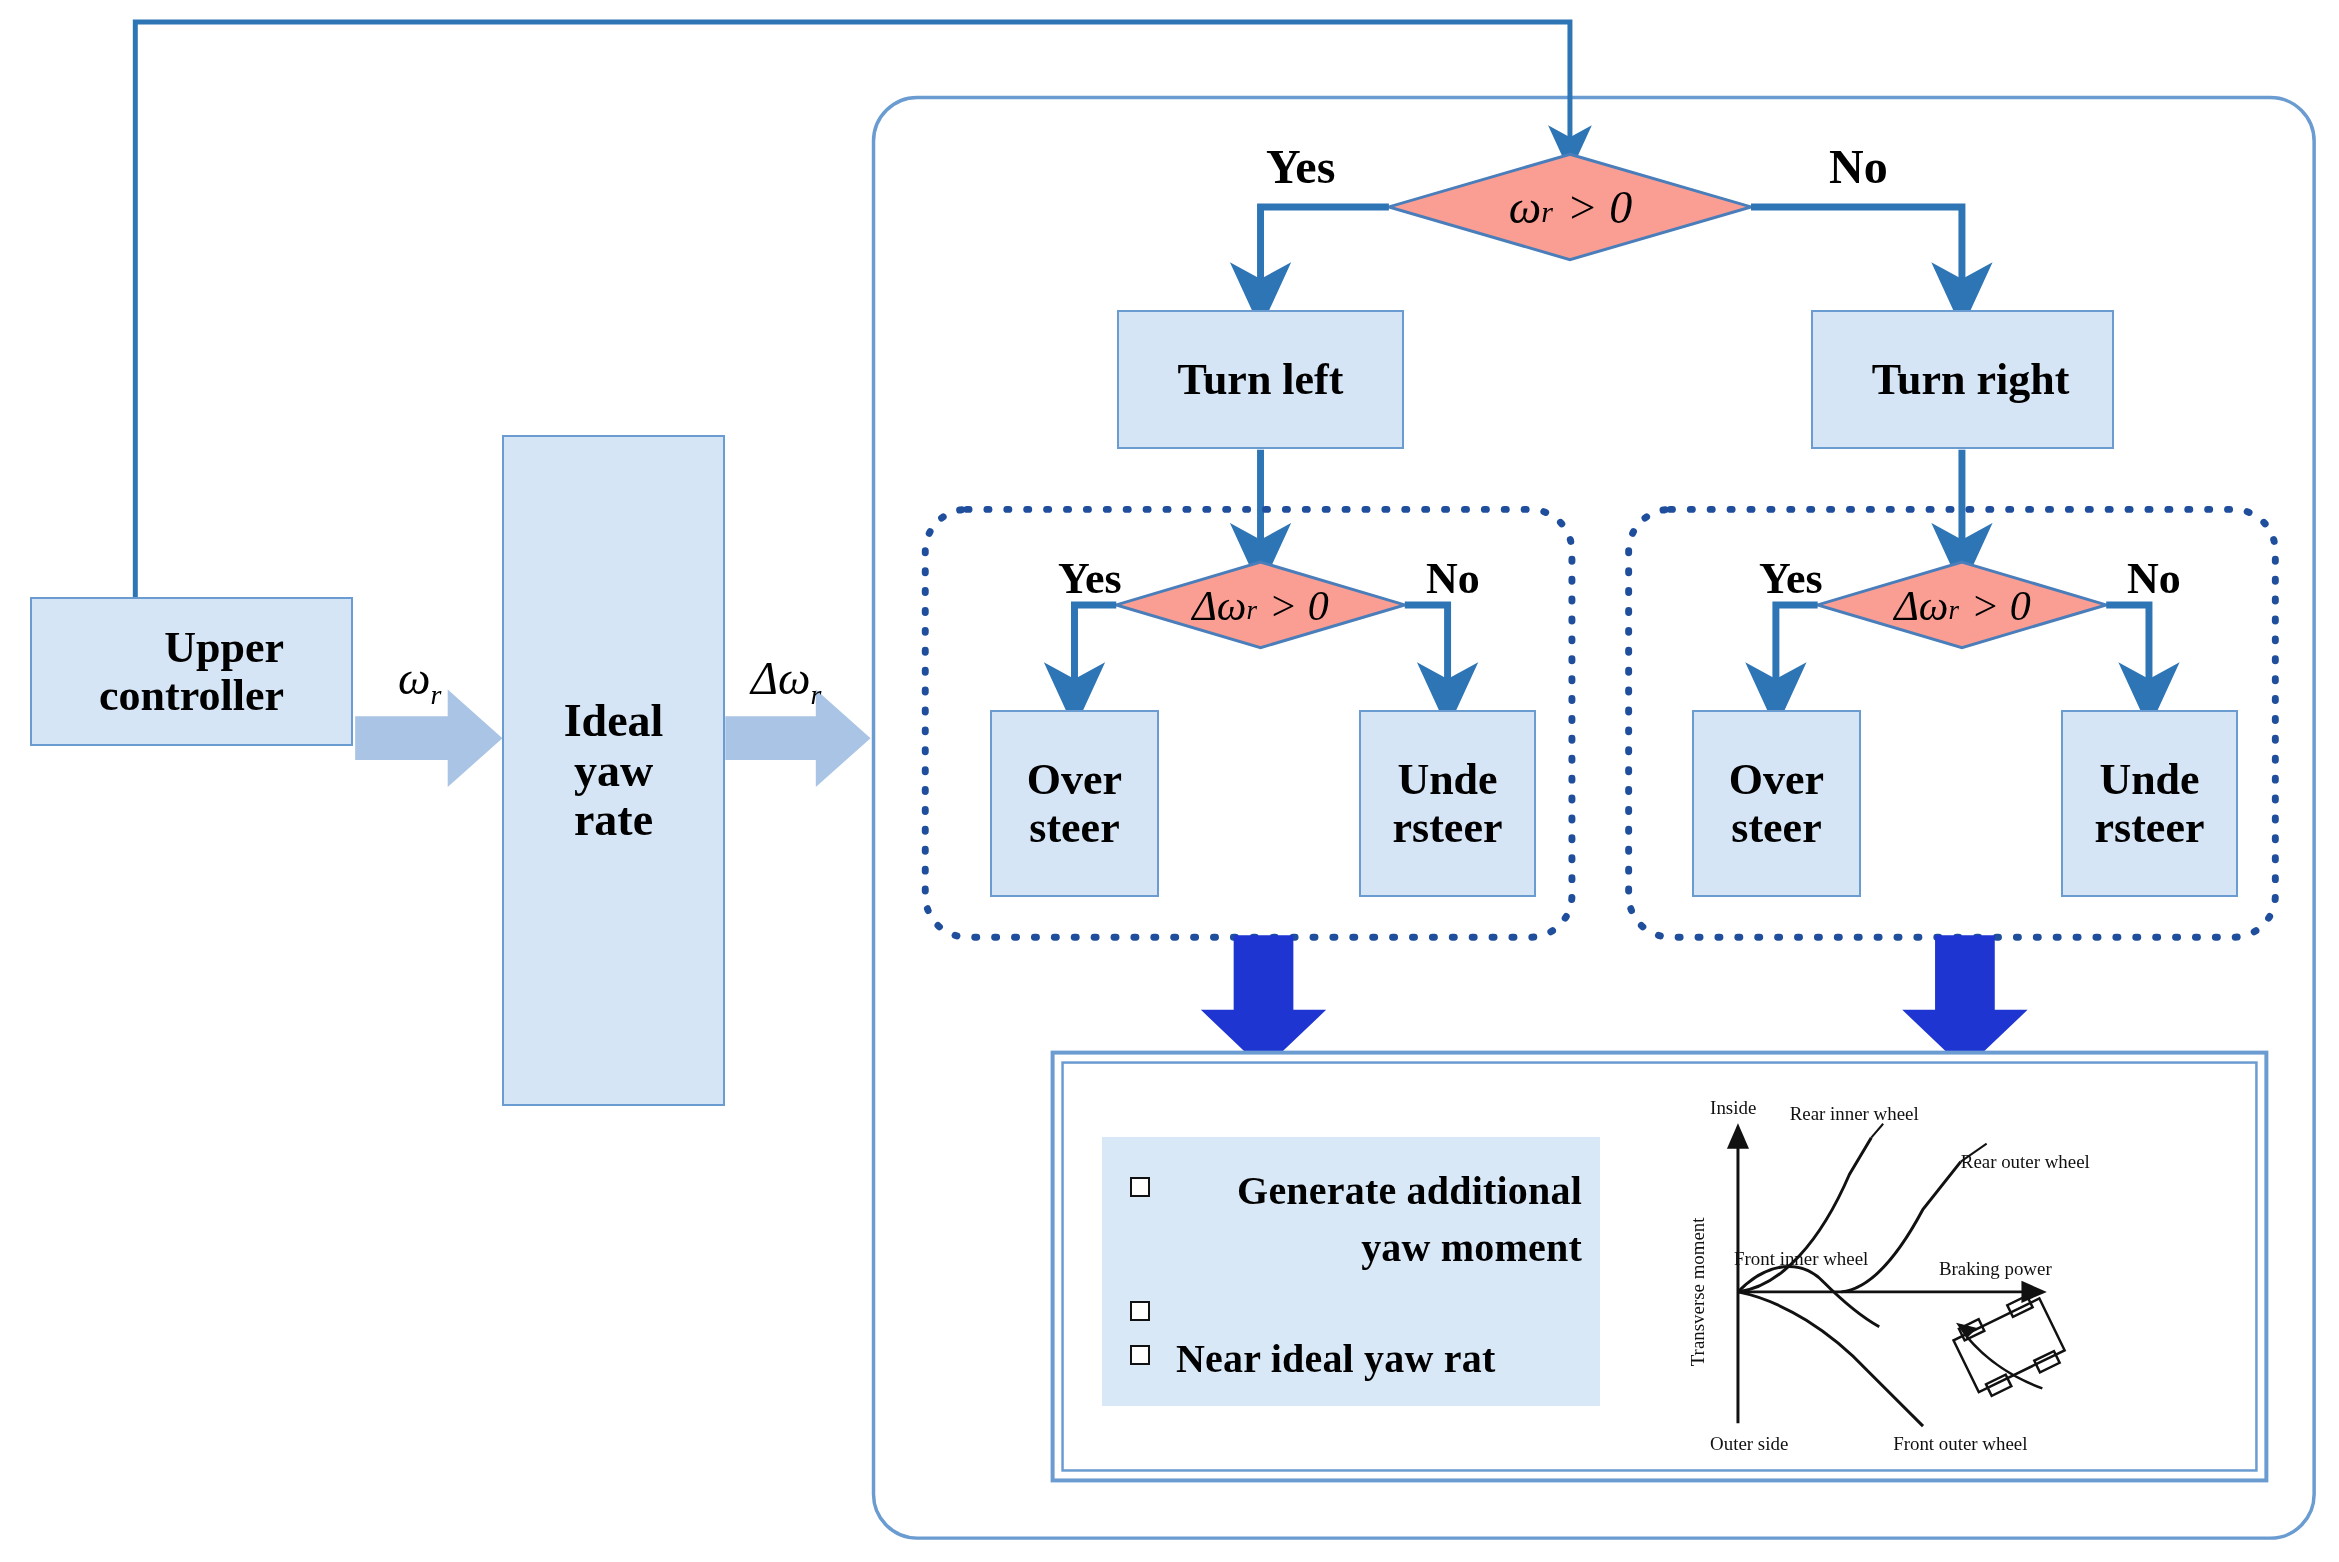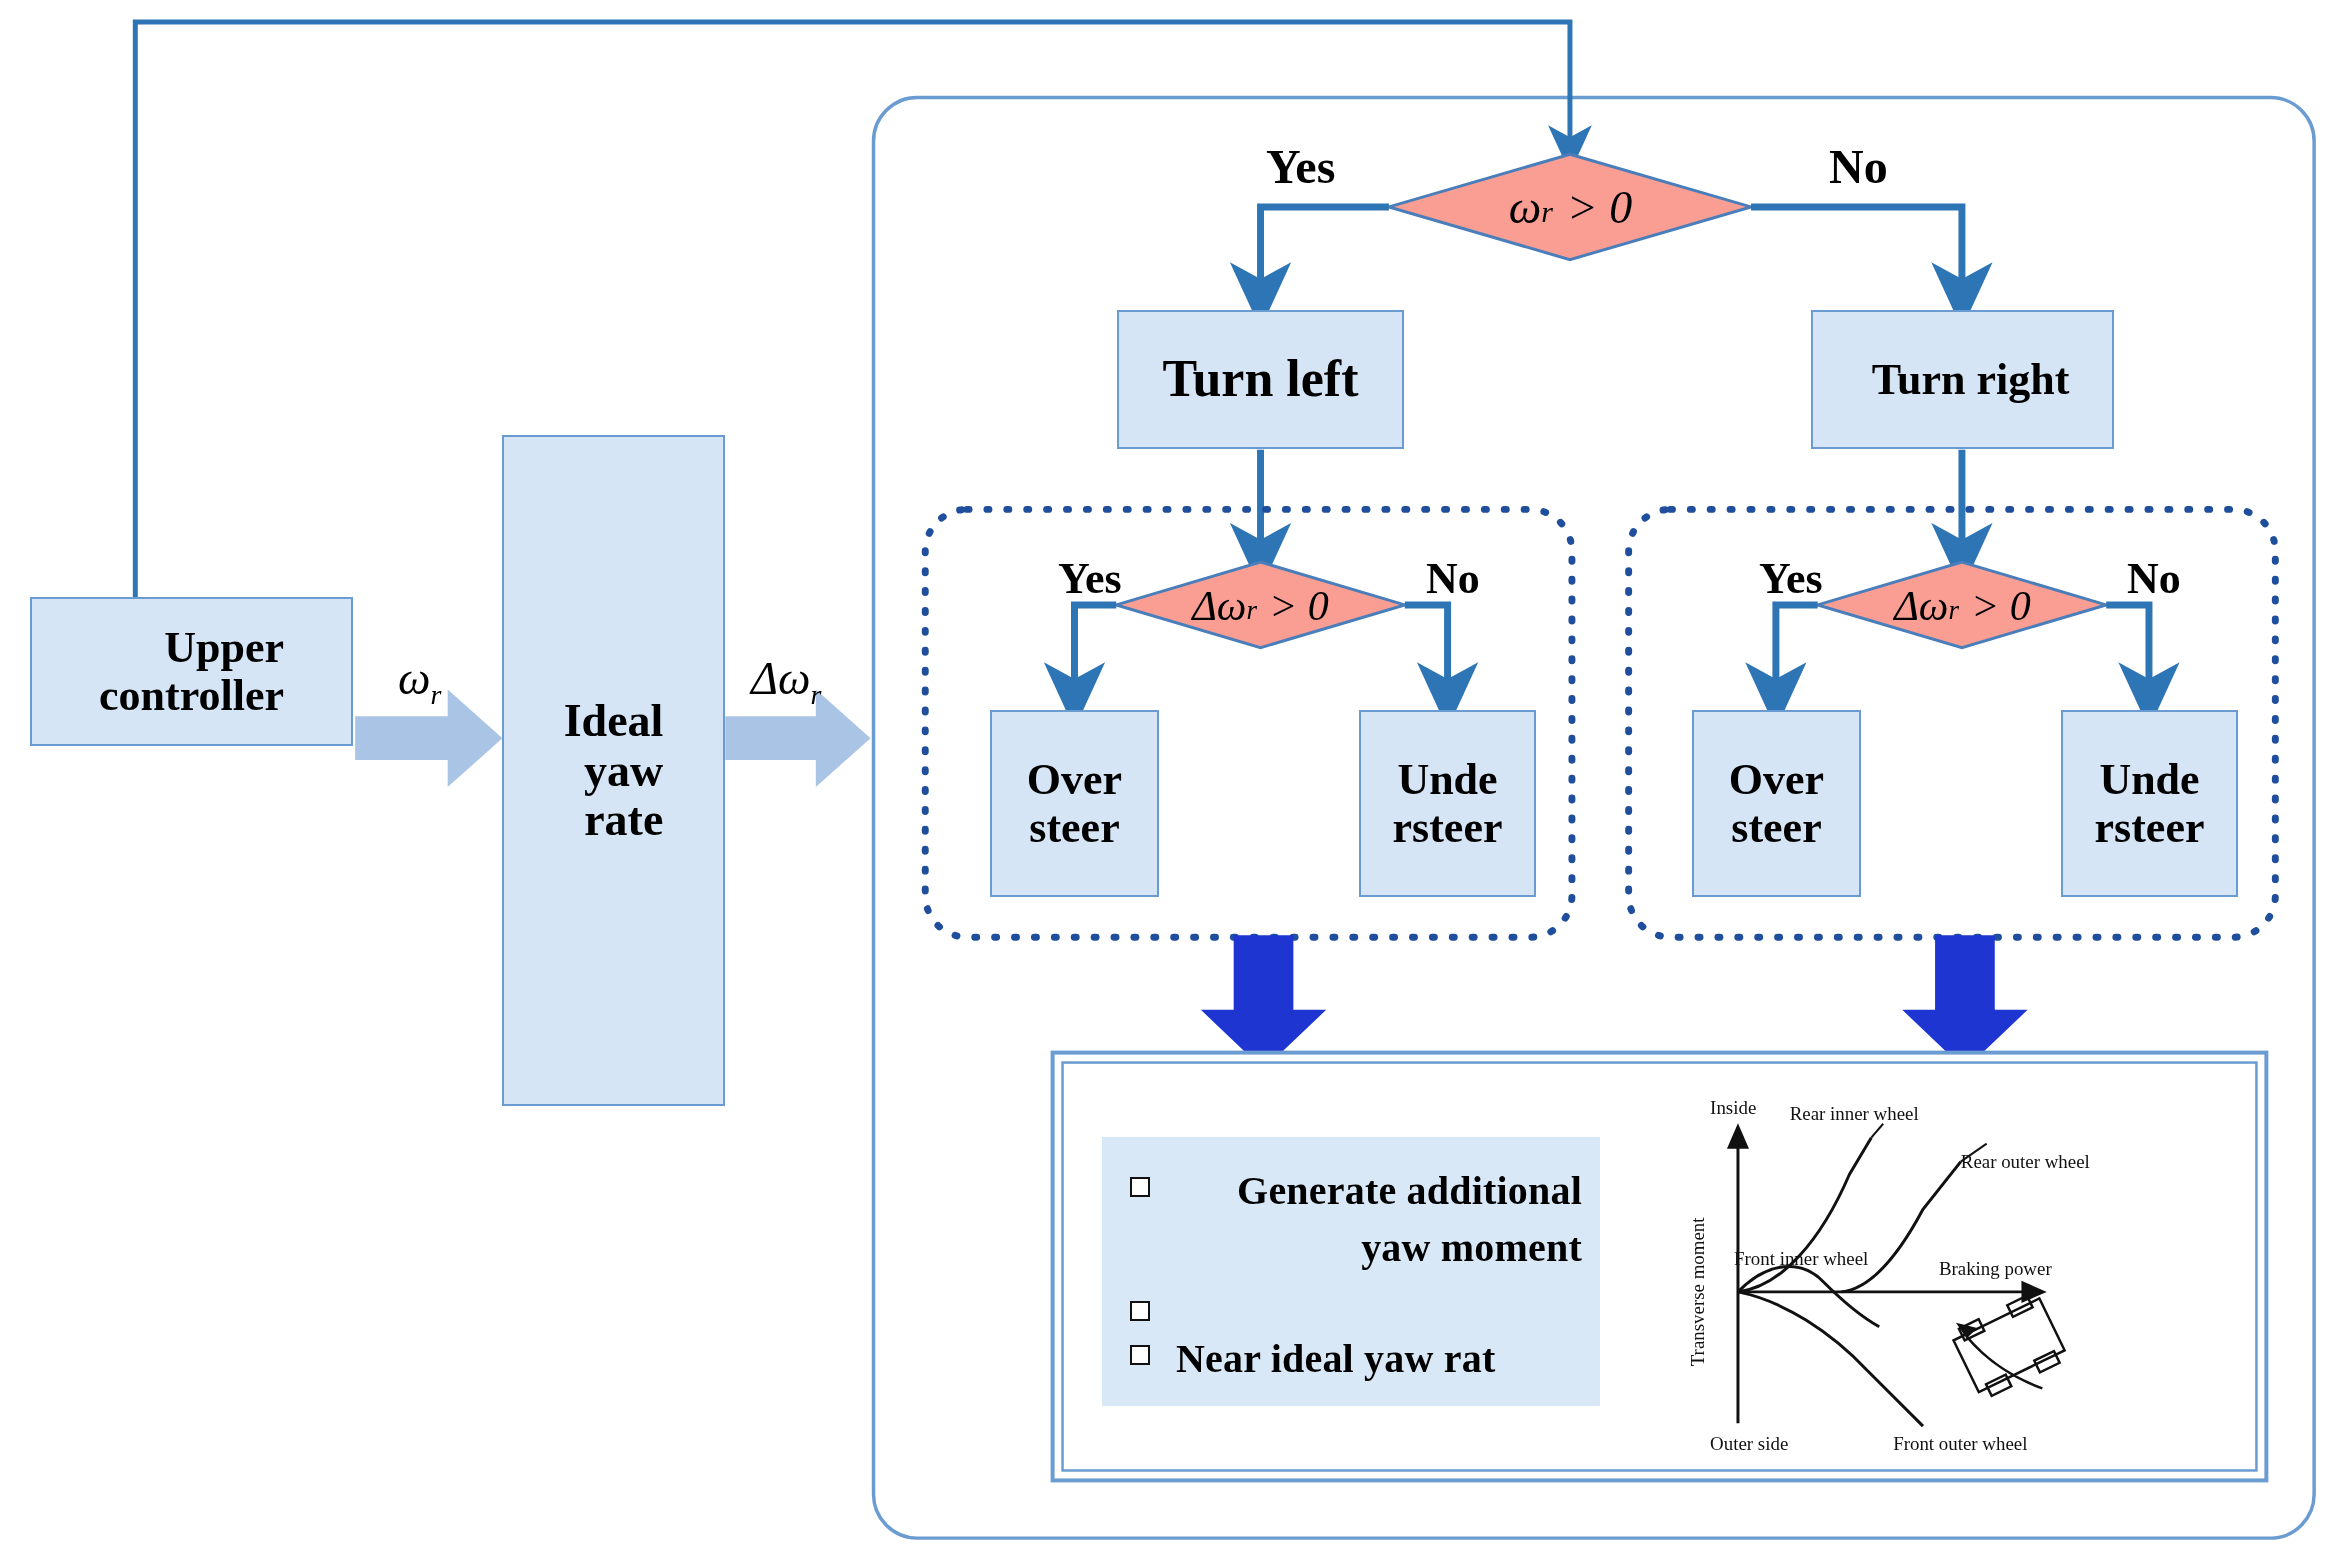--- a/index.html
+++ b/index.html
@@ -79,26 +79,26 @@
     <rect x="1058" y="1058" width="1220" height="430" fill="#ffffff" stroke="#6a9bd1" stroke-width="4"></rect>
     <rect x="1068" y="1068" width="1200" height="410" fill="#ffffff" stroke="#6a9bd1" stroke-width="2.5"></rect>
   </svg>
 
   <div class="node bluebox" style="left:30px;top:597px;width:323px;height:149px;font-size:44px;">
     <span style="white-space:pre-line;text-align:right;">Upper
 controller</span>
   </div>
 
   <div class="node bluebox" style="left:502px;top:435px;width:223px;height:671px;font-size:46px;">
-    <span style="white-space:pre-line;text-align:right;">Ideal
+    <span style="white-space:pre-line;">Ideal
 yaw
 rate</span>
   </div>
 
-  <div class="node bluebox" style="left:1117px;top:310px;width:287px;height:139px;font-size:52px;">
+  <div class="node bluebox" style="left:1117px;top:310px;width:287px;height:139px;font-size:44px;">
     <span>Turn left</span>
   </div>
   <div class="node bluebox" style="left:1811px;top:310px;width:303px;height:139px;font-size:44px;padding-left:16px;">
     <span>Turn right</span>
   </div>
 
   <div class="node bluebox" style="left:990px;top:710px;width:169px;height:187px;font-size:44px;">
     <span style="white-space:pre-line;">Over
 steer</span>
   </div>

